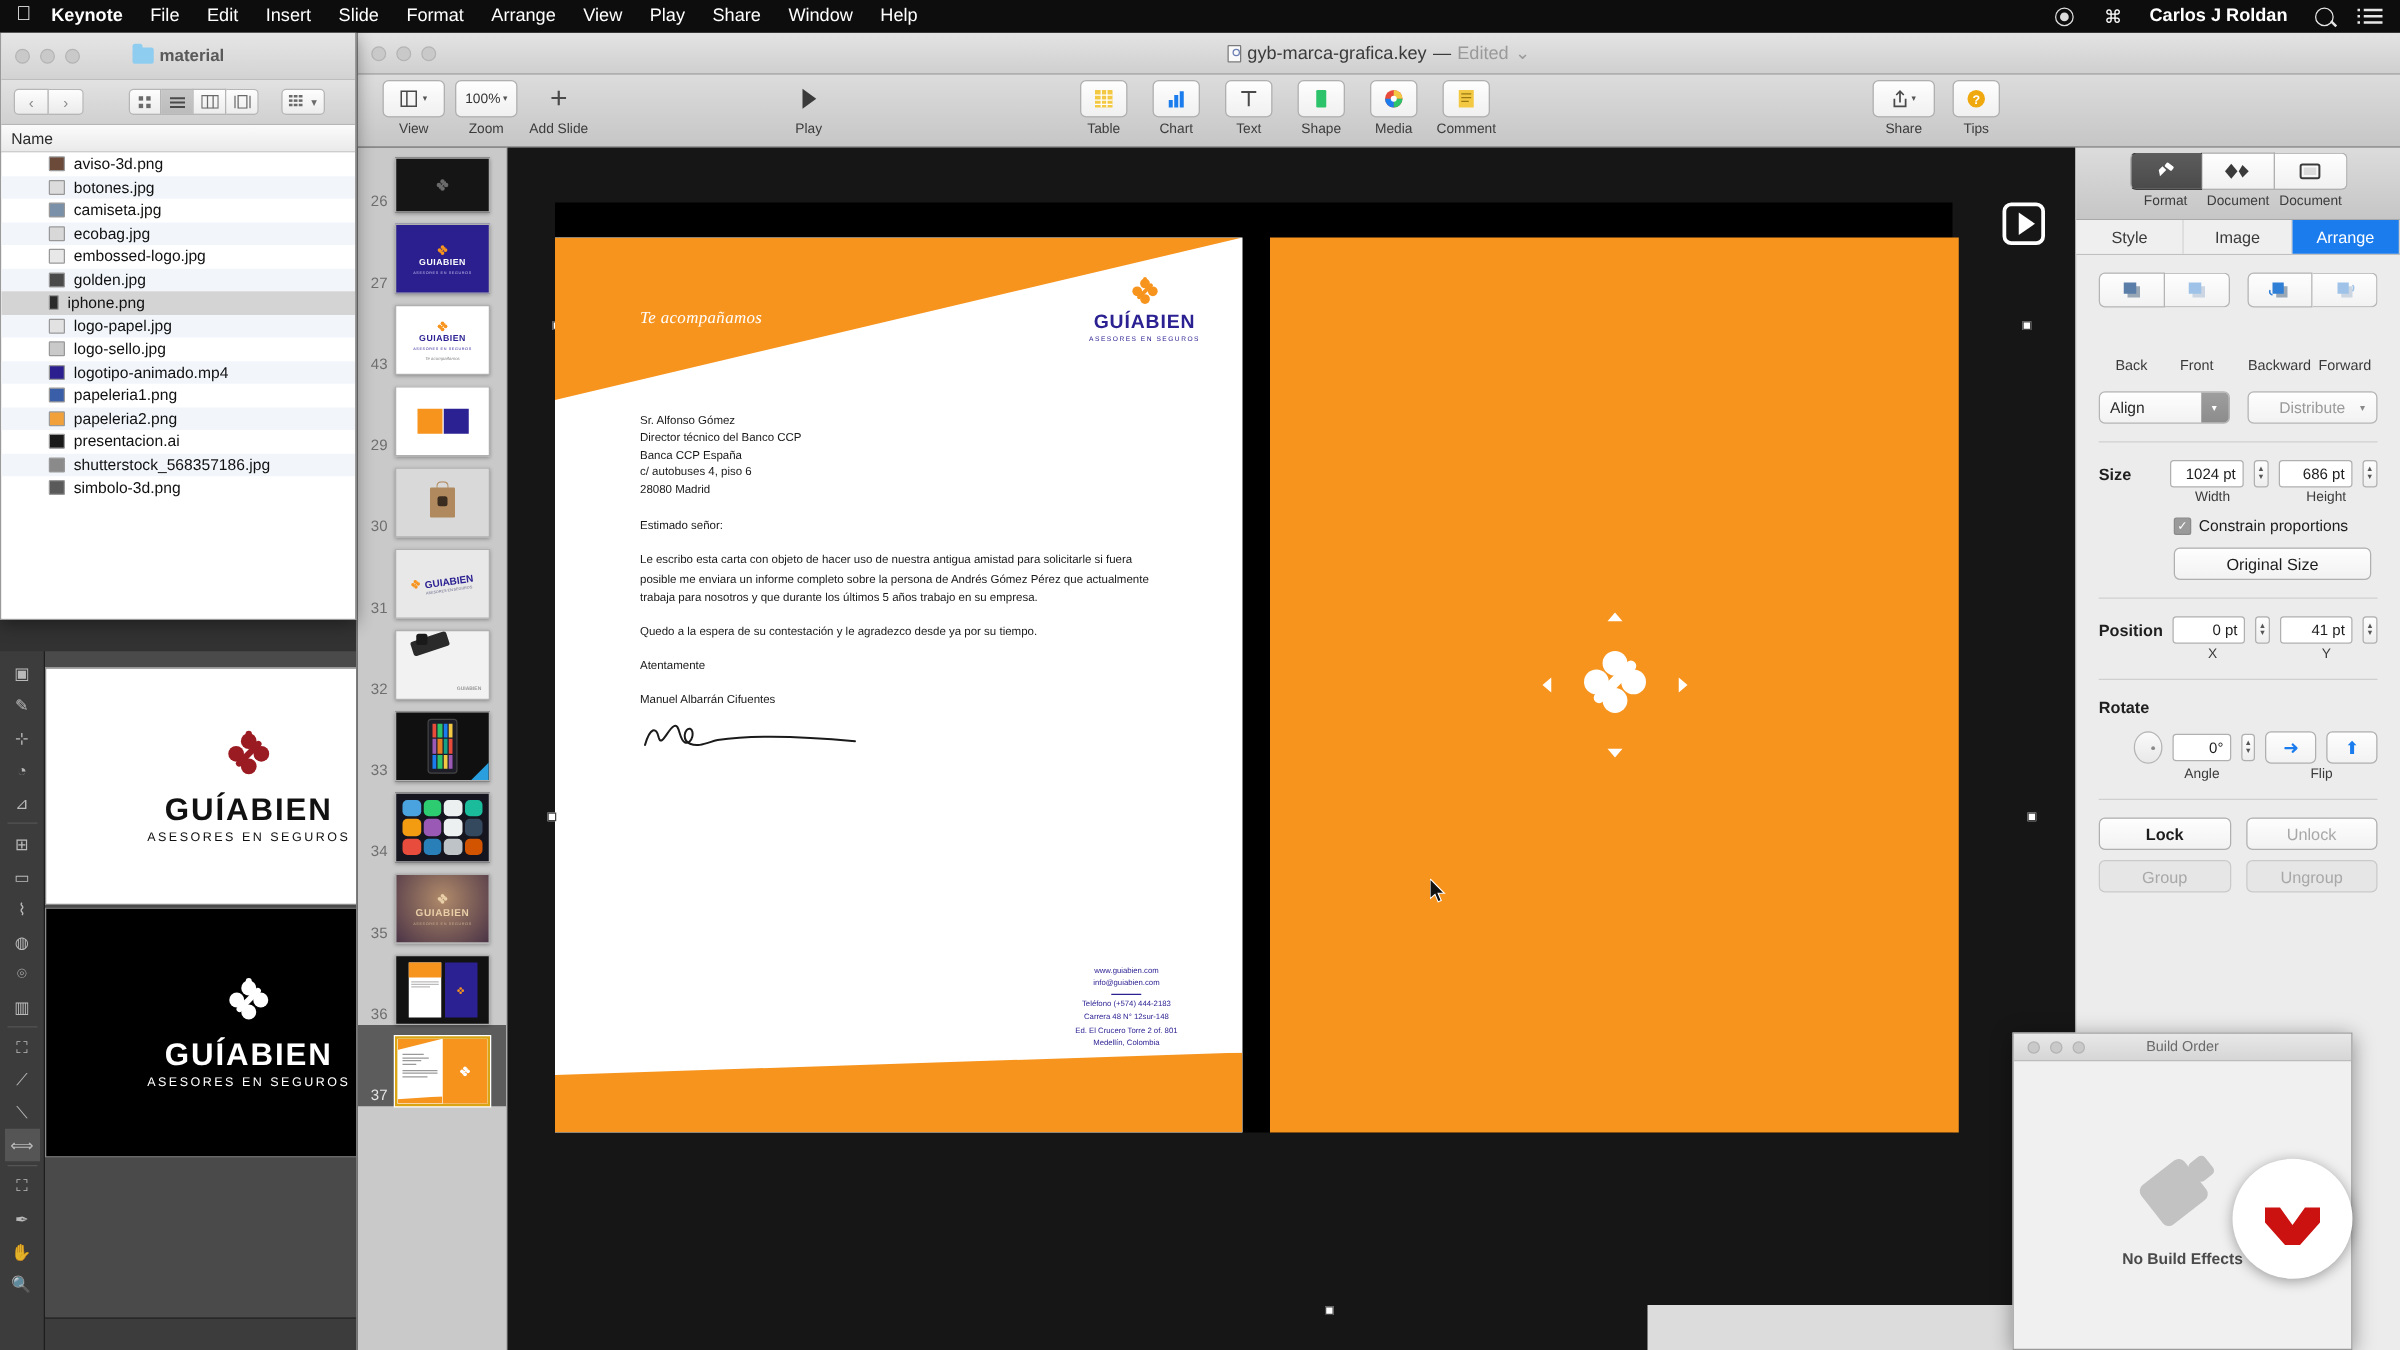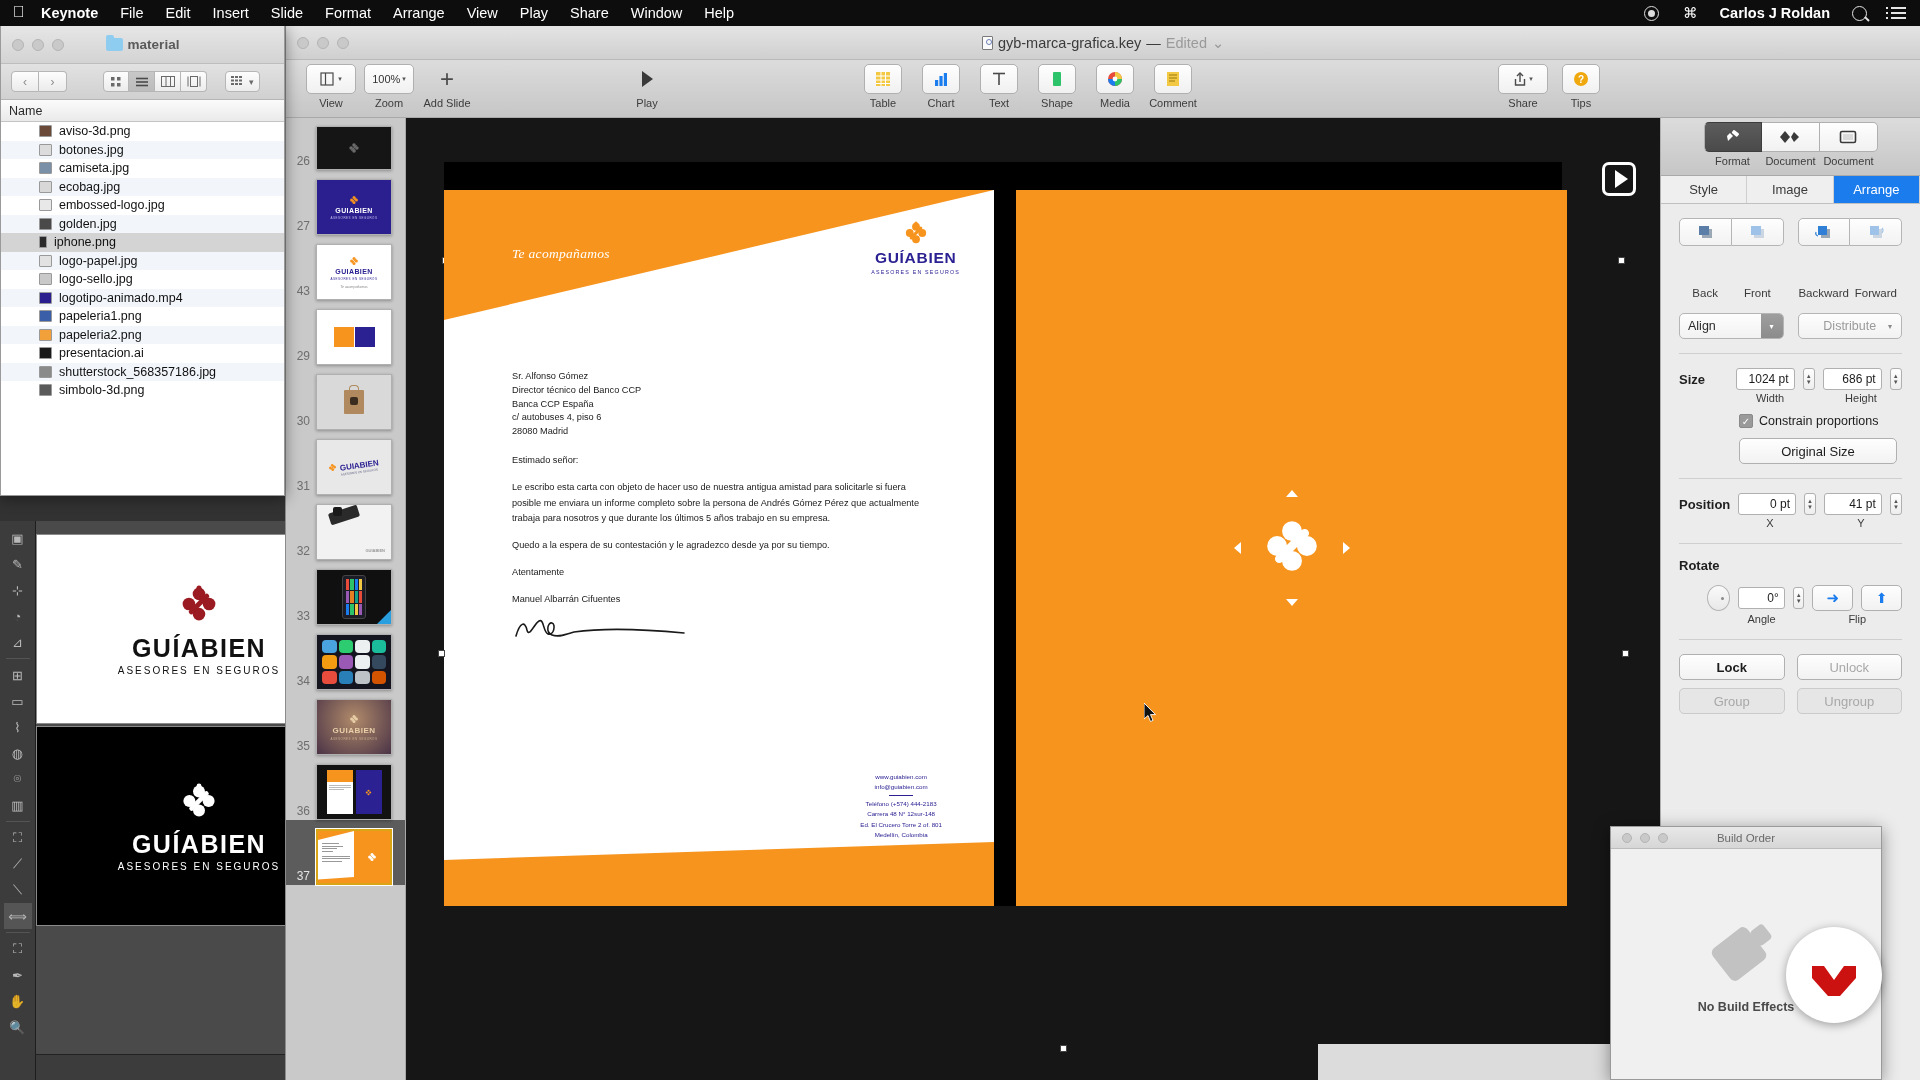--- a/index.html
+++ b/index.html
@@ -159,21 +159,21 @@
   .letter { position:absolute; inset:0; overflow:hidden; }
   .letter .orange-band { position:absolute; left:0; top:0; width:100%; height:130px; background:#f7941e;
      clip-path: polygon(0 0, 100% 0, 0 100%); }
   .letter .orange-band2 { position:absolute; left:0; bottom:0; width:100%; height:64px; background:#f7941e;
      clip-path: polygon(0 28%, 100% 0, 100% 100%, 0 100%); }
   .letter .slogan { position:absolute; left:68px; top:56px; font-family:"Liberation Serif",serif; font-style:italic;
      font-size:13.5px; color:#fff; letter-spacing:.3px;}
   .letter .logo-tr { position:absolute; right:34px; top:30px; text-align:center; color:#2b2192;}
   .letter .body { position:absolute; left:68px; top:140px; right:70px; font-size:9.2px; color:#1a1a1a; line-height:1.72; }
   .letter .body p { margin-bottom:11px; }
-  .letter .addr { line-height:1.5; margin-bottom:14px;margin-top:40px;}
+  .letter .addr { line-height:1.5; margin-bottom:14px;}
   .letter .sig { margin-top:4px; }
   .letter .footer { position:absolute; right:52px; bottom:66px; text-align:center; font-size:6.2px; color:#2b2192; line-height:1.65;}
   .letter .footer .rule { width:24px;height:1px;background:#2b2192; margin:3px auto; }
 
   
   .inspector { width:260px; background:#ececec; border-left:1px solid #b0b0b0; display:flex; flex-direction:column; }
   .insp-top { height:58px; background:linear-gradient(#dcdcdc,#c6c6c6); border-bottom:1px solid #a9a9a9;
     display:flex; justify-content:center; align-items:flex-start; padding-top:4px; }
   .fmt-seg { display:flex; }
   .fmt-seg .fi { display:flex; flex-direction:column; align-items:center; cursor:pointer;}

